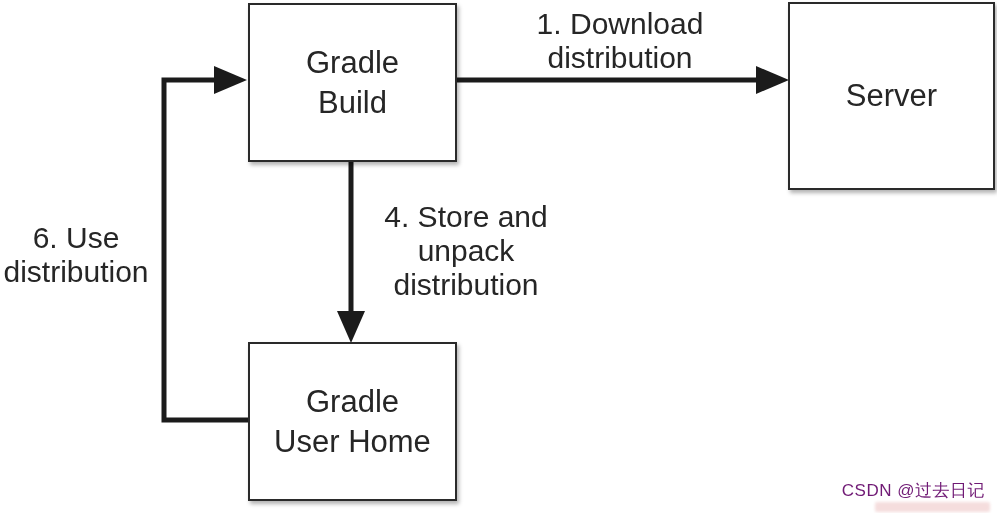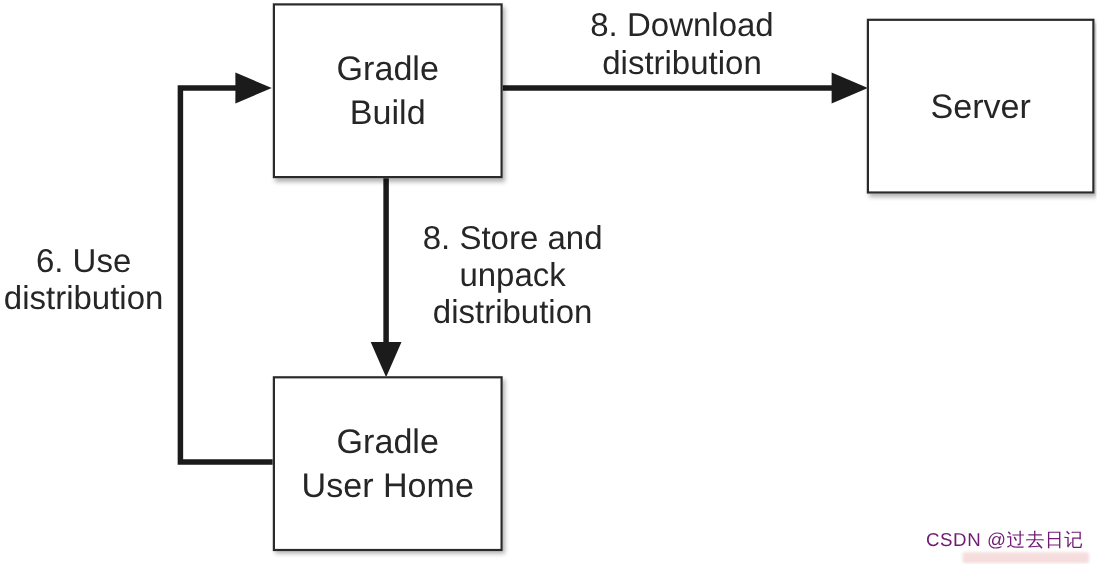--- a/index.html
+++ b/index.html
@@ -33,21 +33,21 @@
     box-sizing: border-box;
   }
   .node-label {
     font-size: 31px;
     line-height: 1.28;
     color: #262626;
     text-align: center;
     white-space: pre-line;
   }
   .node-gradle-build   { left: 248px; top: 3px;   width: 209px; height: 159px; }
-  .node-server         { left: 788px; top: 17px;   width: 207px; height: 159px; }
+  .node-server         { left: 788px; top: 2px;   width: 207px; height: 188px; }
   .node-gradle-user-home { left: 248px; top: 342px; width: 209px; height: 159px; }
 
   .edge-label {
     position: absolute;
     font-size: 30px;
     line-height: 1.14;
     color: #262626;
     text-align: center;
     white-space: pre-line;
   }
@@ -98,24 +98,24 @@
 
   <div class="node node-server">
     <span class="node-label">Server</span>
   </div>
 
   <div class="node node-gradle-user-home">
     <span class="node-label">Gradle
 User Home</span>
   </div>
 
-  <div class="edge-label edge-label-download">8. Download
+  <div class="edge-label edge-label-download">1. Download
 distribution</div>
 
-  <div class="edge-label edge-label-store">8. Store and
+  <div class="edge-label edge-label-store">4. Store and
 unpack
 distribution</div>
 
   <div class="edge-label edge-label-use">6. Use
 distribution</div>
 
   <div class="watermark">CSDN @过去日记</div>
 
   <div class="watermark-faint"></div>
 

